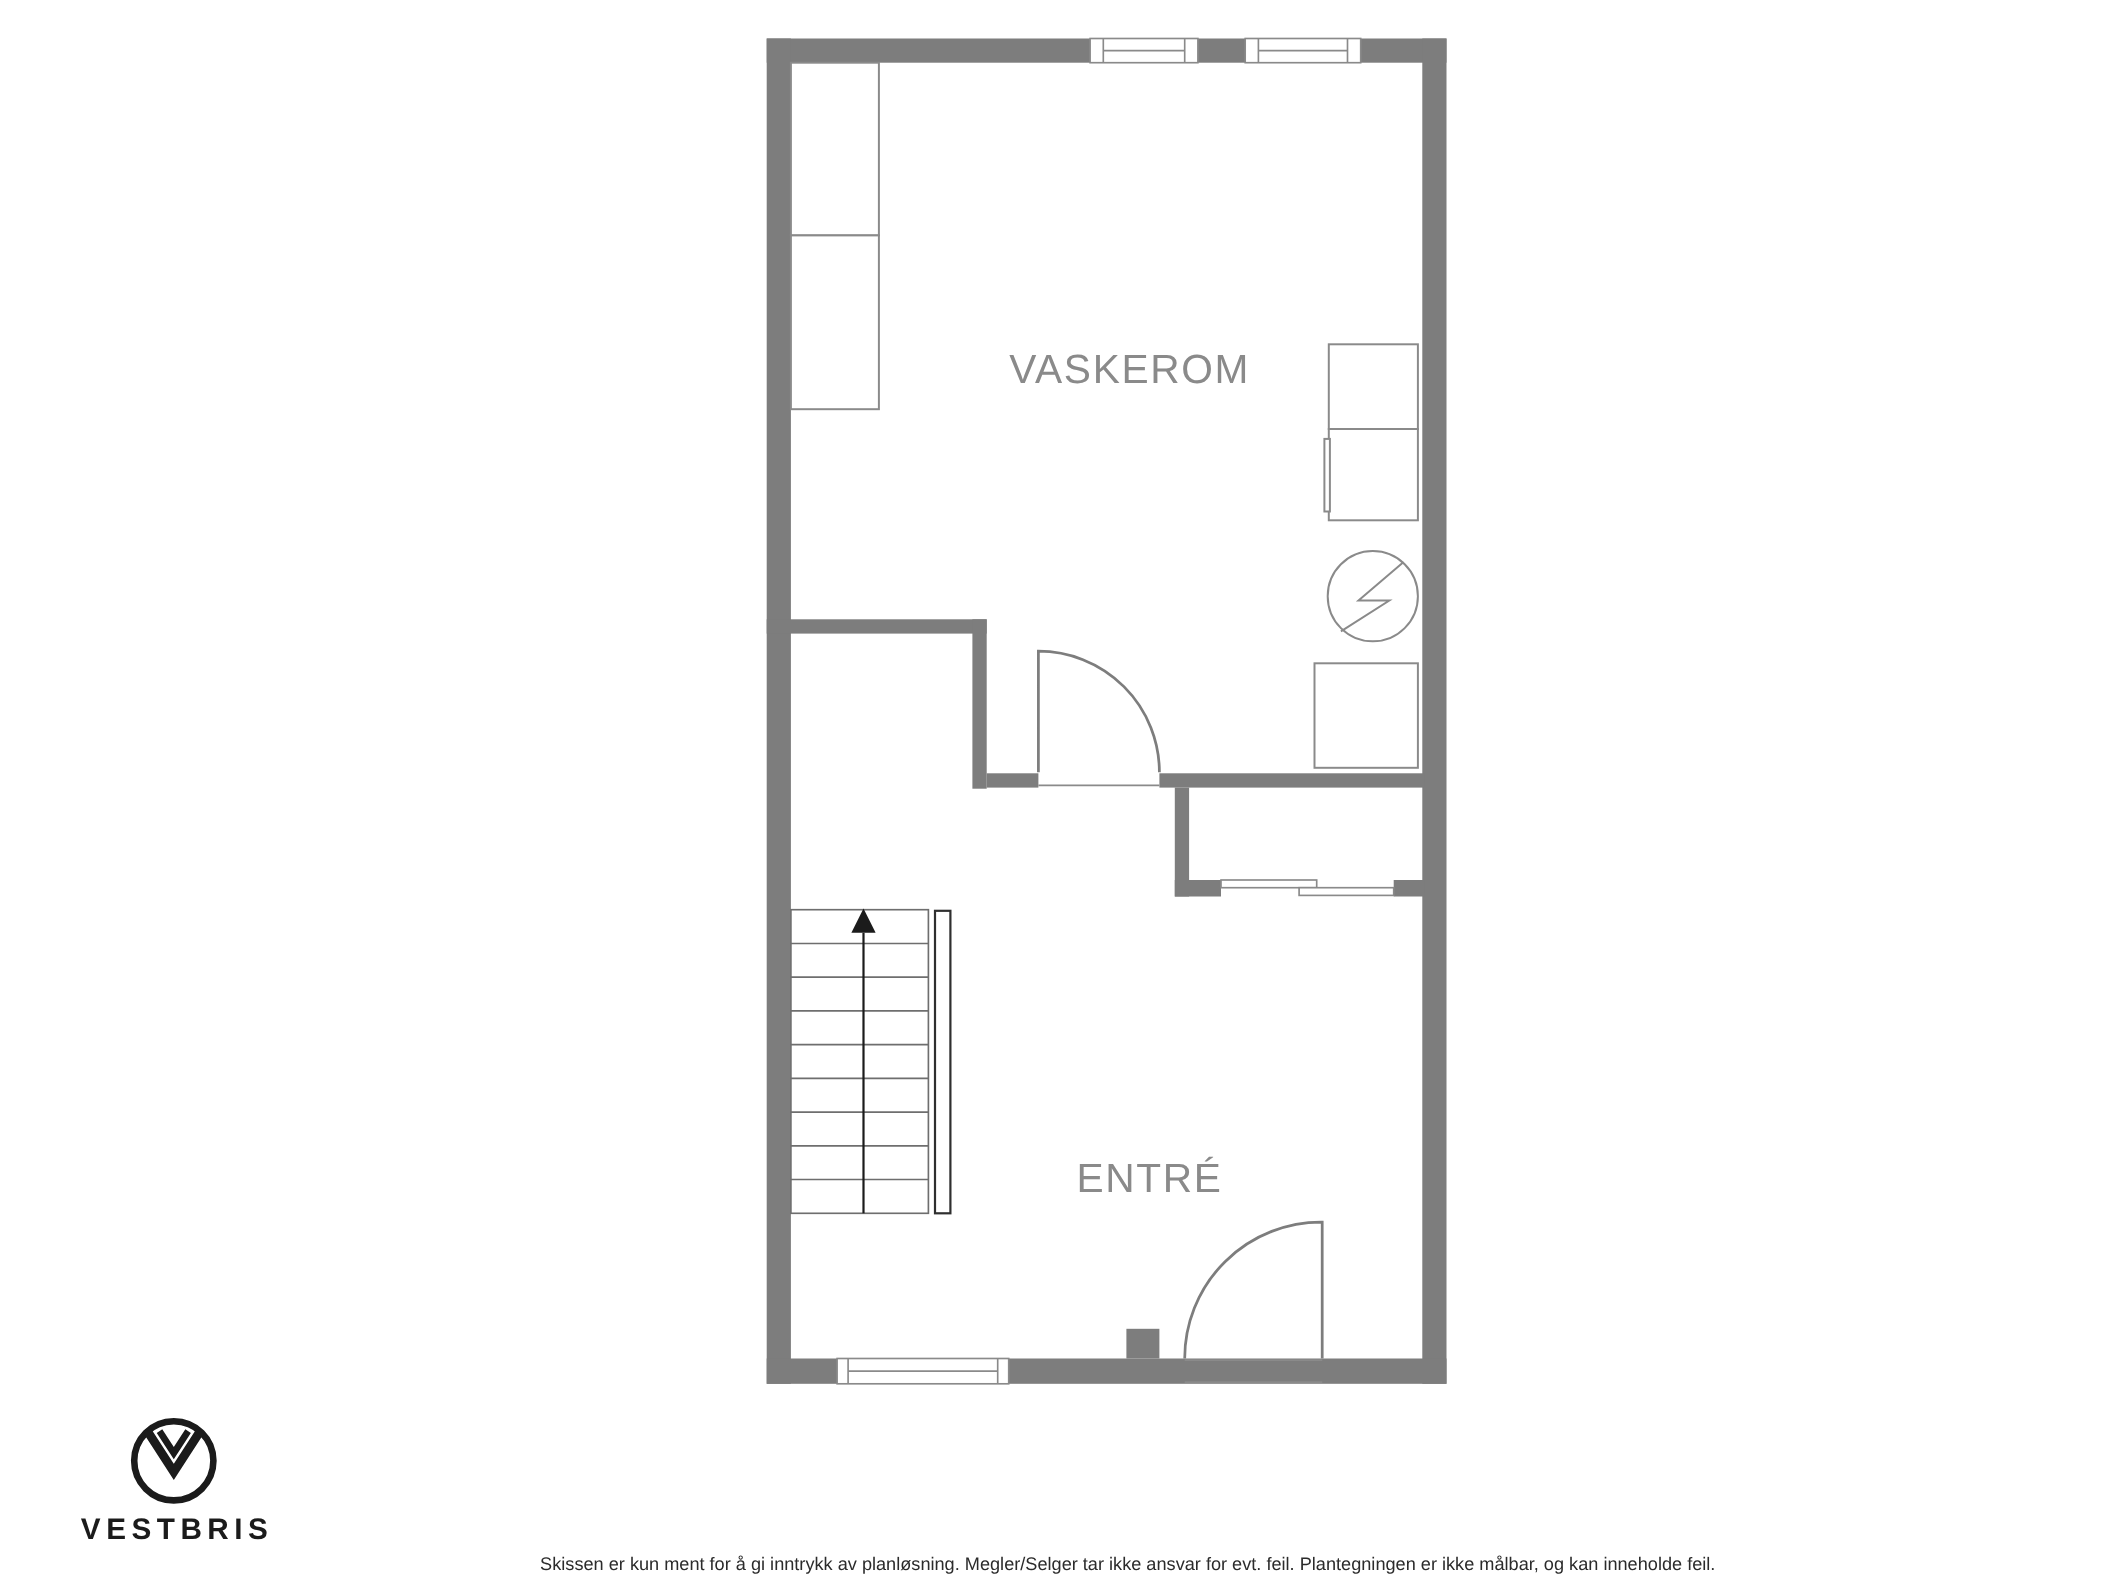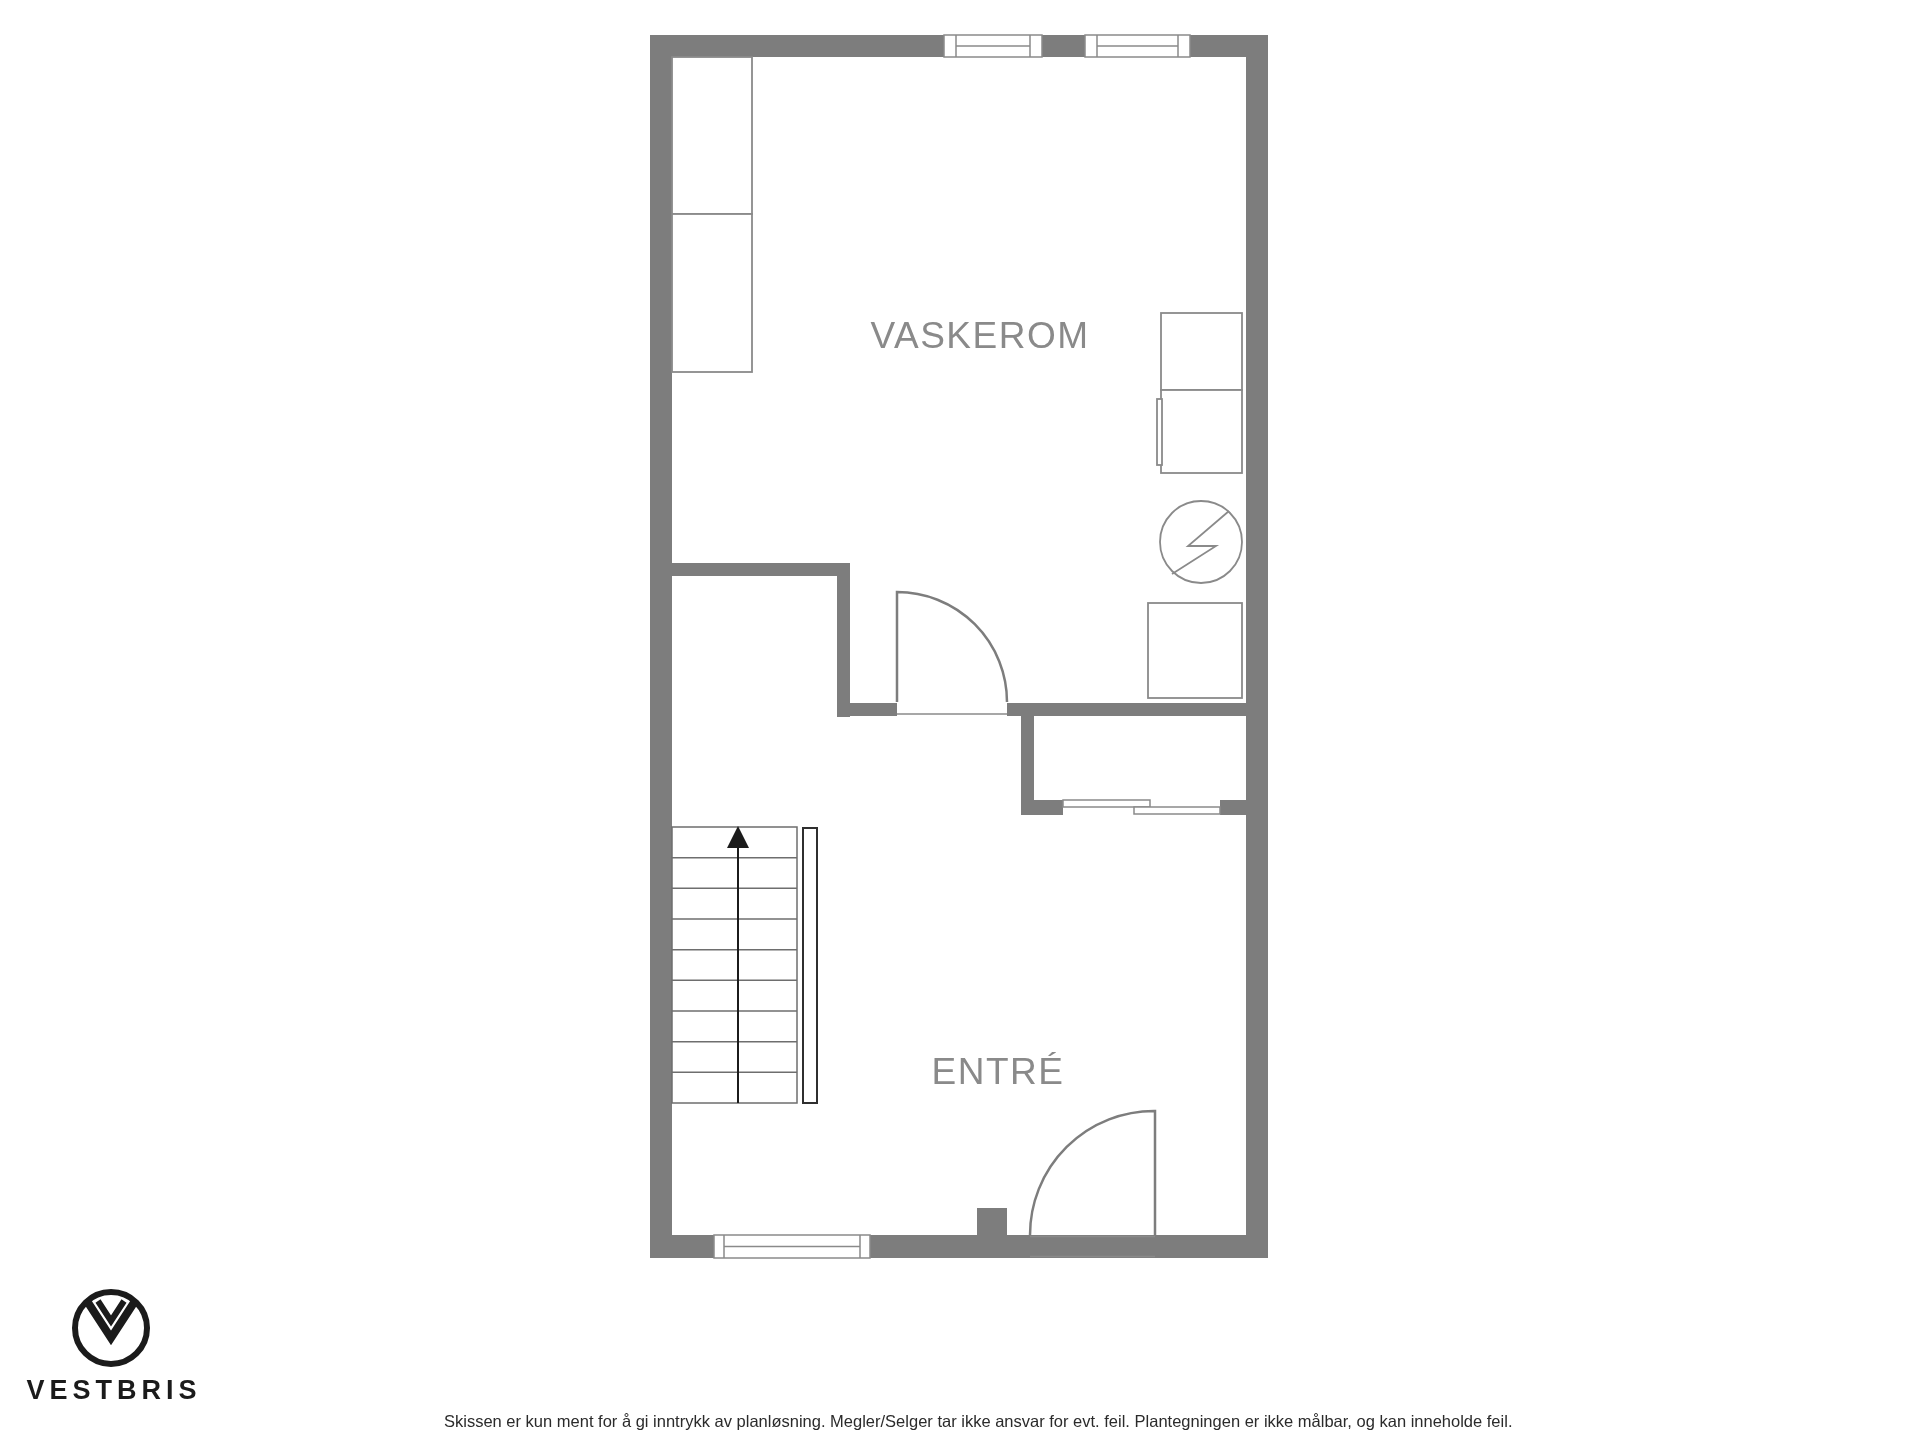--- a/index.html
+++ b/index.html
@@ -1,17 +1,17 @@
 <!DOCTYPE html>
 <html><head>
 <meta charset="utf-8">
 <style>
   html,body{margin:0;padding:0;background:#ffffff;}
   .page{position:relative;width:1632px;height:1440px;background:#fff;overflow:hidden;
-        font-family:"Liberation Sans", sans-serif;}
+        font-family:"Liberation Sans", sans-serif;margin-left:47px;}
   svg{position:absolute;left:0;top:0;}
   text{font-family:"Liberation Sans", sans-serif;}
   .room-label{font-size:37px;letter-spacing:1.5px;}
   .brand-label{font-size:27px;font-weight:bold;letter-spacing:5px;}
   .disclaimer-label{font-size:16.5px;}
   .north-label{font-size:16px;}
 </style>
 </head>
 <body>
 

